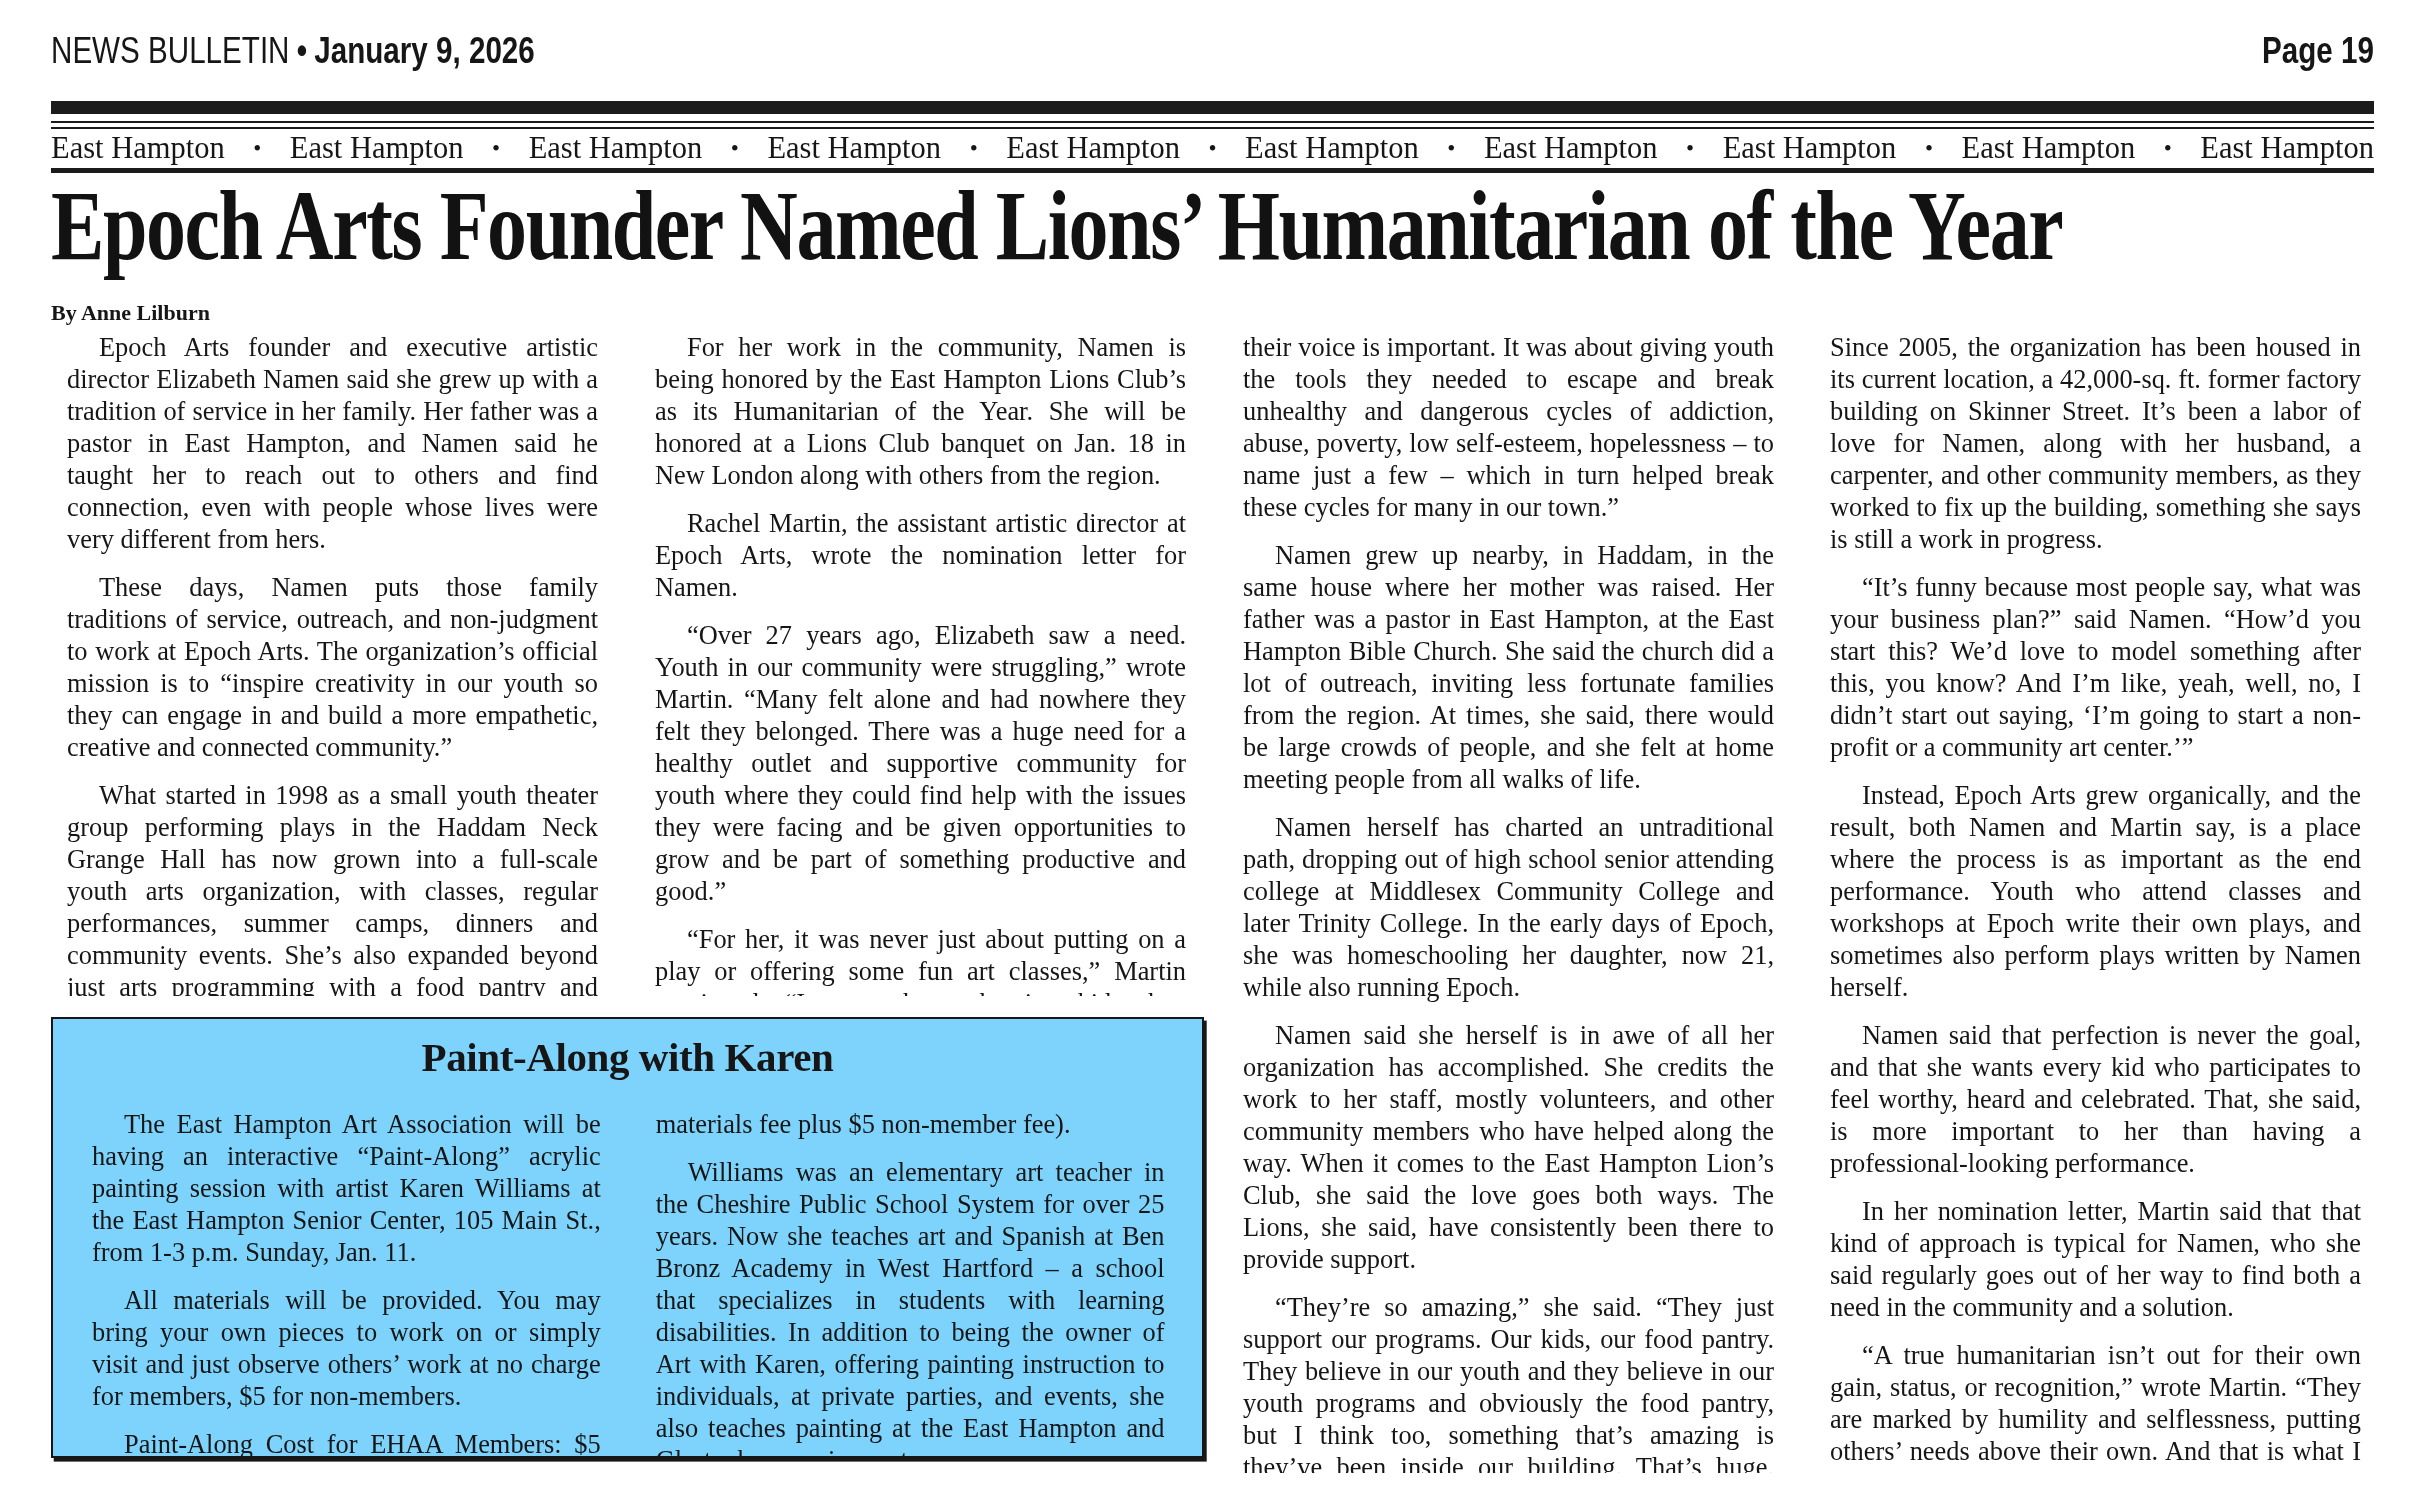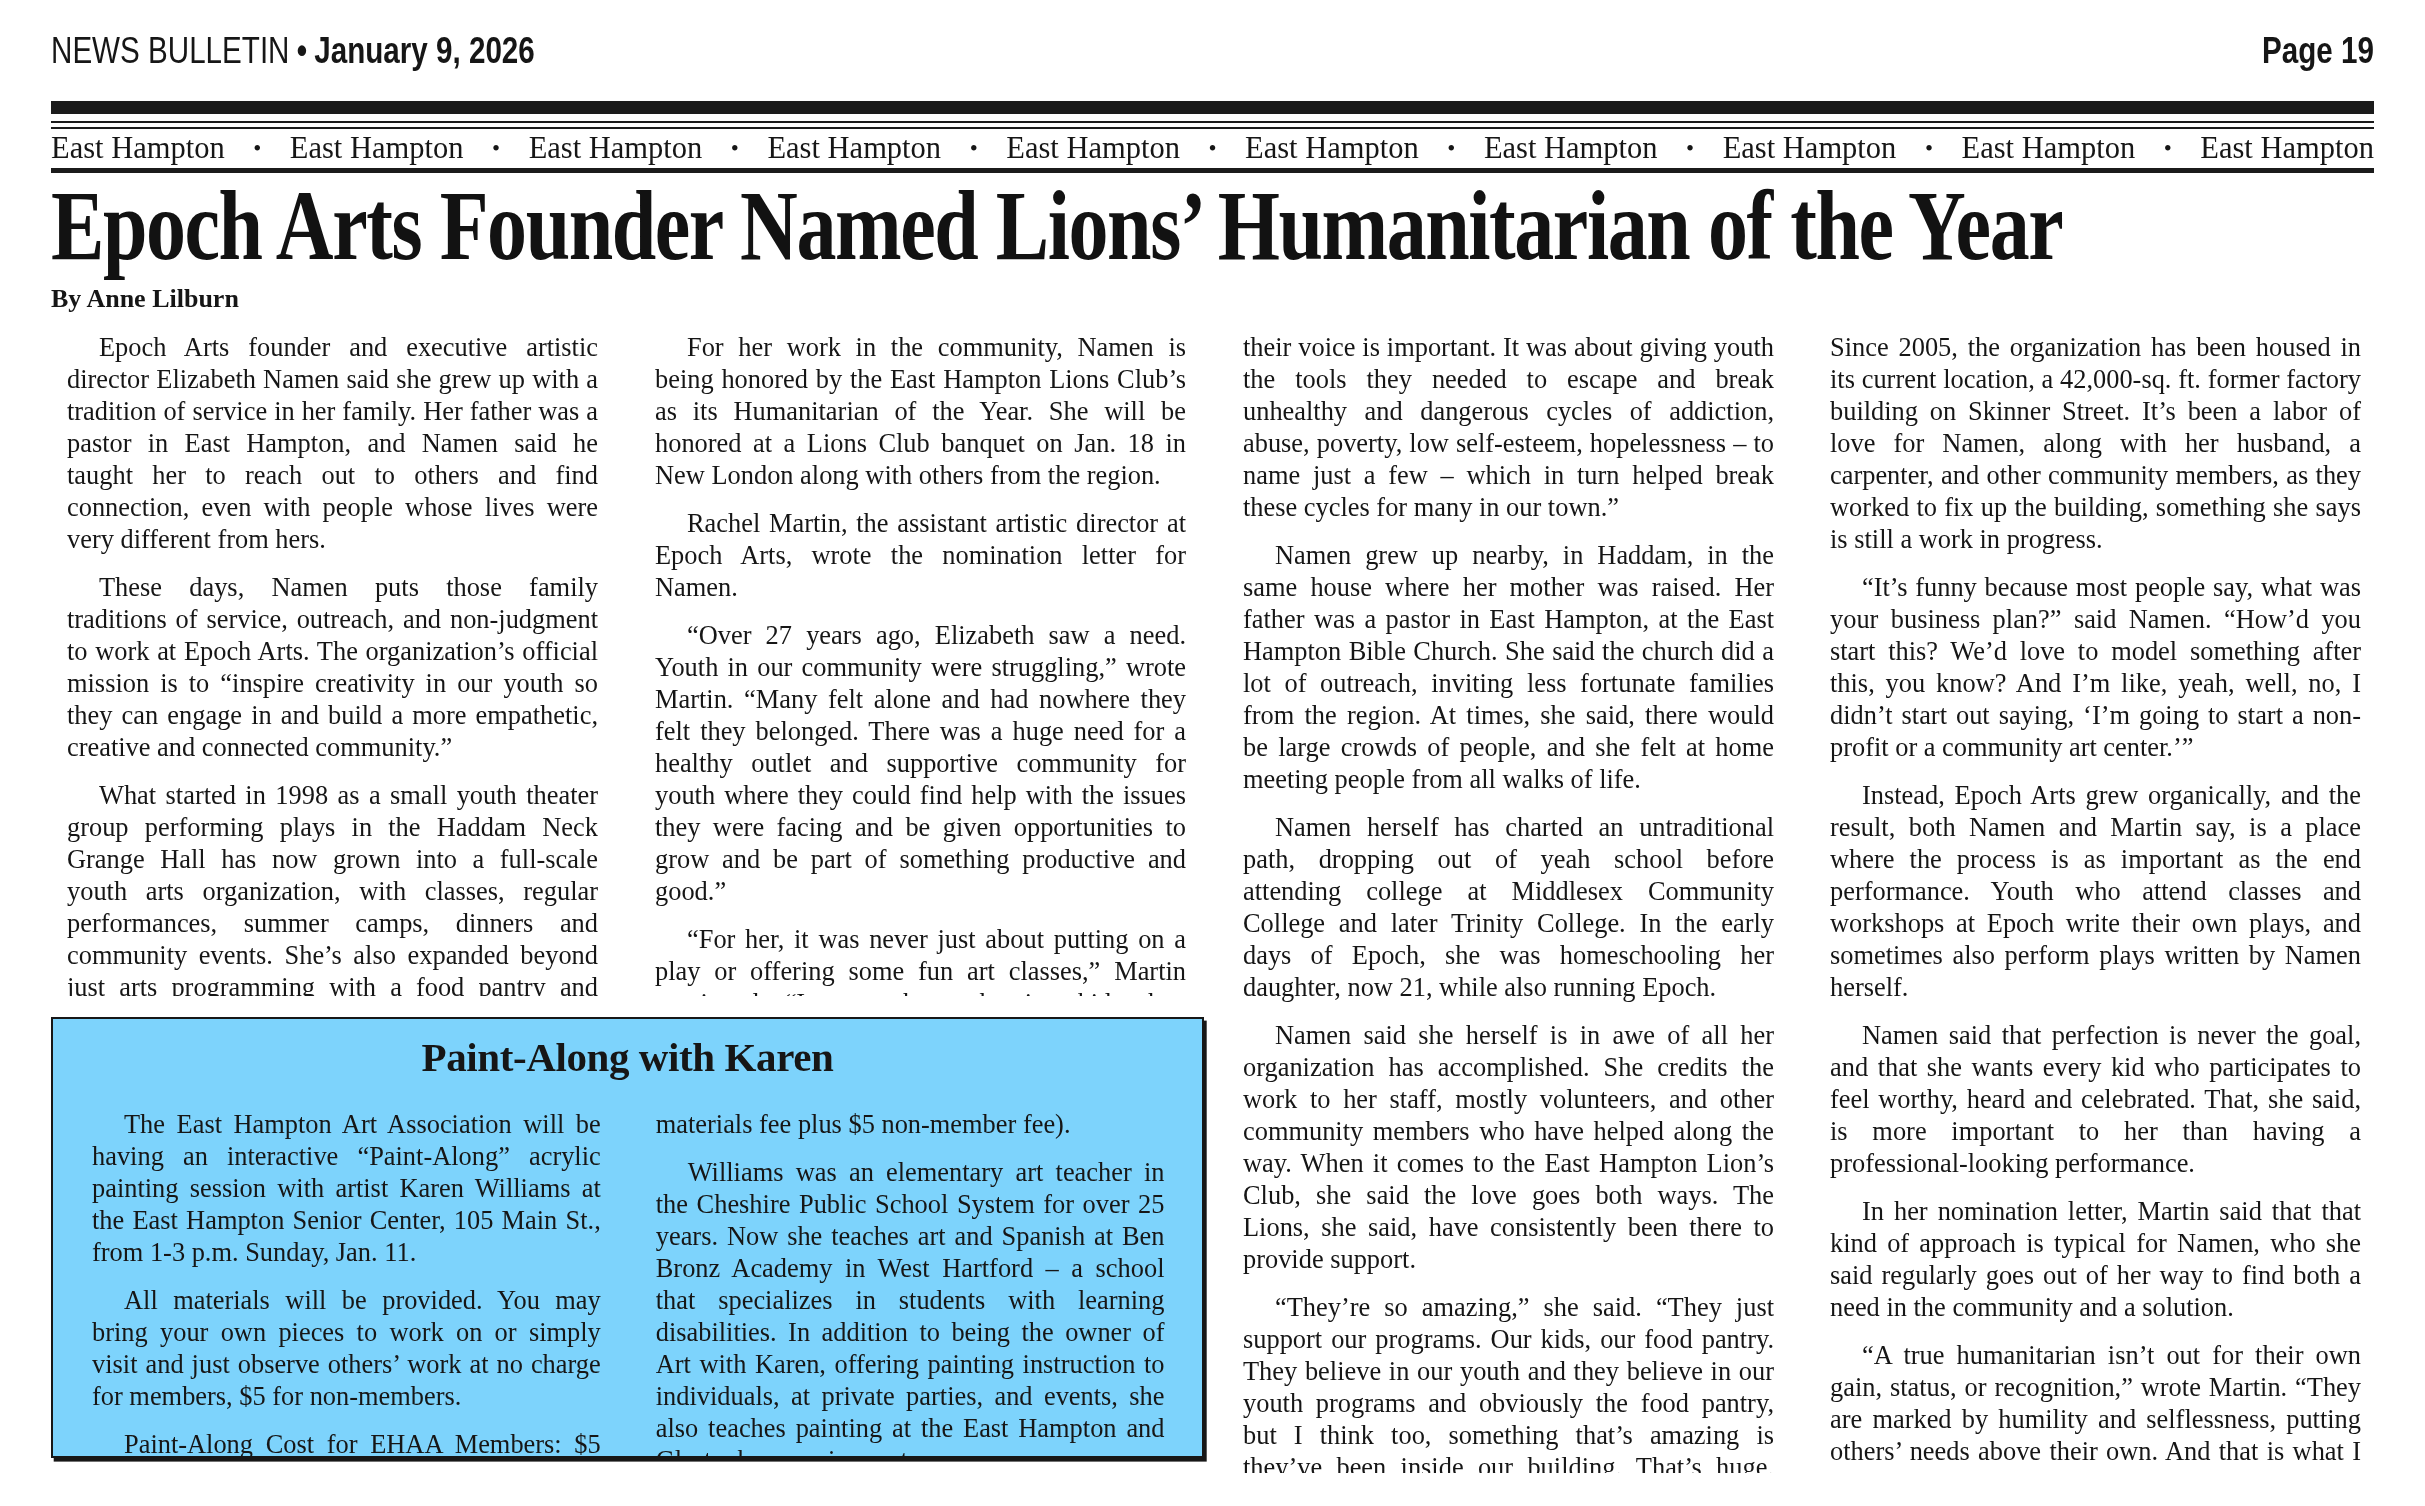--- a/index.html
+++ b/index.html
@@ -37,22 +37,22 @@
   .banner .bdot{font-size:23px;}
   .bar-banner-bottom{top:168px;height:4.5px;}
   
   .headline{
     position:absolute;top:176px;left:51px;margin:0;
     font-size:100px;font-weight:700;letter-spacing:-1.8px;line-height:1.0;
     transform:scaleX(0.80);transform-origin:left top;white-space:nowrap;
     color:#121212;
   }
   .byline{
-    position:absolute;top:284px;left:51px;
-    font-size:26px;font-weight:700;letter-spacing:0px;
+    position:absolute;top:300px;left:51px;
+    font-size:22px;font-weight:700;letter-spacing:0px;
   }
   
   .content{position:absolute;top:315px;left:51px;width:2326px;height:1158px;}
   .col{
     position:absolute;top:0;width:563px;
     text-align:justify;
     font-size:26.4px;line-height:32px;
     hyphens:auto;-webkit-hyphens:auto;
   }
   .col1{left:0;height:681px;overflow:hidden;}
@@ -133,21 +133,21 @@
       </div>
     <div class="col col2">
         <p class="para indent">For her work in the community, Namen is being honored by the East Hampton Lions Club’s as its Humanitarian of the Year. She will be honored at a Lions Club banquet on Jan. 18 in New London along with others from the region.</p>
         <p class="para indent">Rachel Martin, the assistant artistic director at Epoch Arts, wrote the nomination letter for Namen.</p>
         <p class="para indent">“Over 27 years ago, Elizabeth saw a need. Youth in our community were struggling,” wrote Martin. “Many felt alone and had nowhere they felt they belonged. There was a huge need for a healthy outlet and supportive community for youth where they could find help with the issues they were facing and be given opportunities to grow and be part of something productive and good.”</p>
         <p class="para indent">“For her, it was never just about putting on a play or offering some fun art classes,” Martin continued. “It was about showing kids they mattered, that they are valuable and loved, and</p>
       </div>
     <div class="col col3">
         <p class="para">their voice is important. It was about giving youth the tools they needed to escape and break unhealthy and dangerous cycles of addiction, abuse, poverty, low self-esteem, hopelessness – to name just a few – which in turn helped break these cycles for many in our town.”</p>
         <p class="para indent">Namen grew up nearby, in Haddam, in the same house where her mother was raised. Her father was a pastor in East Hampton, at the East Hampton Bible Church. She said the church did a lot of outreach, inviting less fortunate families from the region. At times, she said, there would be large crowds of people, and she felt at home meeting people from all walks of life.</p>
-        <p class="para indent">Namen herself has charted an untraditional path, dropping out of yeah school before attending college at Middlesex Community College and later Trinity College. In the early days of Epoch, she was homeschooling her daughter, now 21, while also running Epoch.</p>
+        <p class="para indent">Namen herself has charted an untraditional path, dropping out of high school senior attending college at Middlesex Community College and later Trinity College. In the early days of Epoch, she was homeschooling her daughter, now 21, while also running Epoch.</p>
         <p class="para indent">Namen said she herself is in awe of all her organization has accomplished. She credits the work to her staff, mostly volunteers, and other community members who have helped along the way. When it comes to the East Hampton Lion’s Club, she said the love goes both ways. The Lions, she said, have consistently been there to provide support.</p>
         <p class="para indent">“They’re so amazing,” she said. “They just support our programs. Our kids, our food pantry. They believe in our youth and they believe in our youth programs and obviously the food pantry, but I think too, something that’s amazing is they’ve been inside our building. That’s huge. They’ve taken the time to actually come and visit us and be there.”</p>
         <p class="para indent">Epoch Arts has come a long way from its start.</p>
       </div>
     <div class="col col4">
         <p class="para">Since 2005, the organization has been housed in its current location, a 42,000-sq. ft. former factory building on Skinner Street. It’s been a labor of love for Namen, along with her husband, a carpenter, and other community members, as they worked to fix up the building, something she says is still a work in progress.</p>
         <p class="para indent">“It’s funny because most people say, what was your business plan?” said Namen. “How’d you start this? We’d love to model something after this, you know? And I’m like, yeah, well, no, I didn’t start out saying, ‘I’m going to start a non-profit or a community art center.’”</p>
         <p class="para indent">Instead, Epoch Arts grew organically, and the result, both Namen and Martin say, is a place where the process is as important as the end performance. Youth who attend classes and workshops at Epoch write their own plays, and sometimes also perform plays written by Namen herself.</p>
         <p class="para indent">Namen said that perfection is never the goal, and that she wants every kid who participates to feel worthy, heard and celebrated. That, she said, is more important to her than having a professional-looking performance.</p>
         <p class="para indent">In her nomination letter, Martin said that that kind of approach is typical for Namen, who she said regularly goes out of her way to find both a need in the community and a solution.</p>

